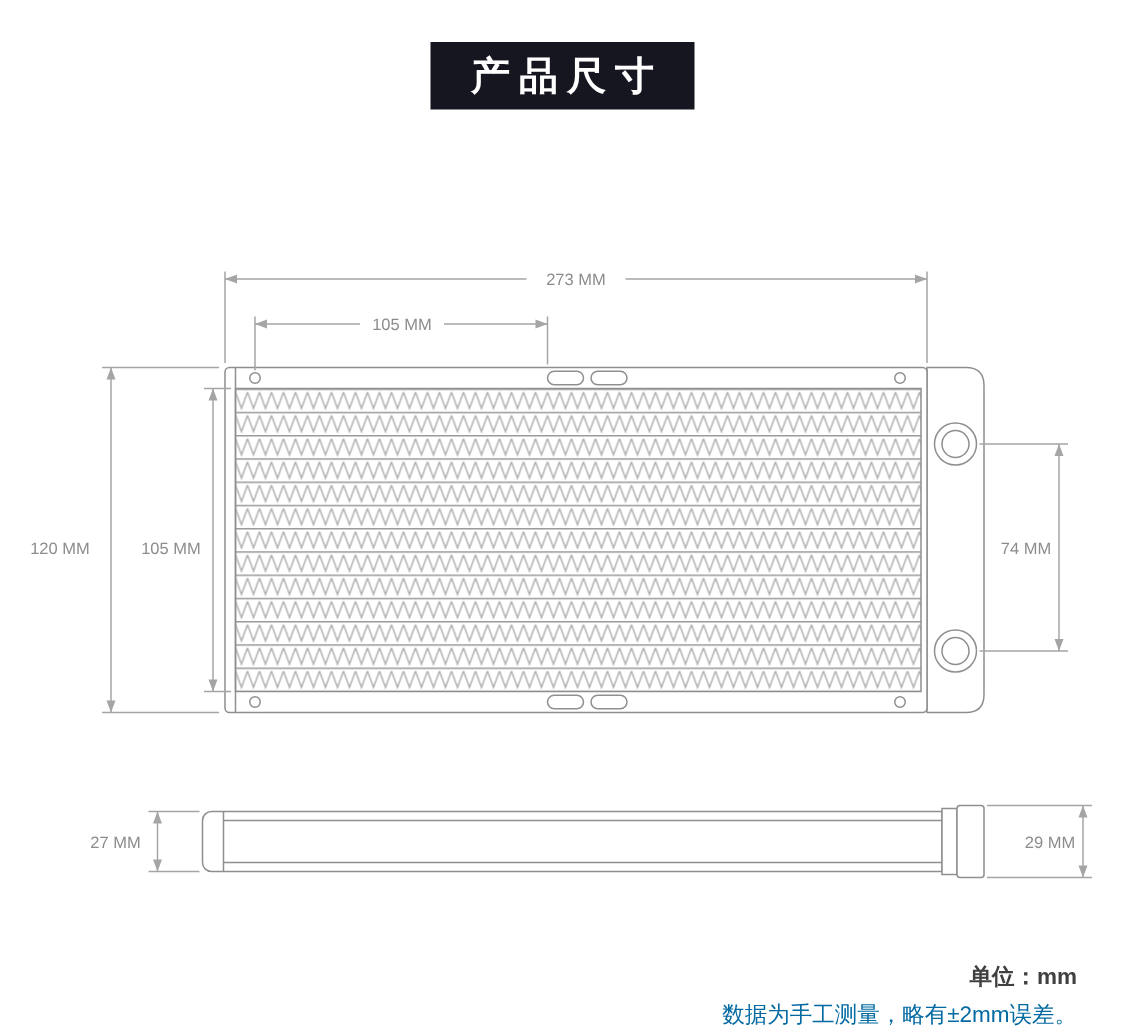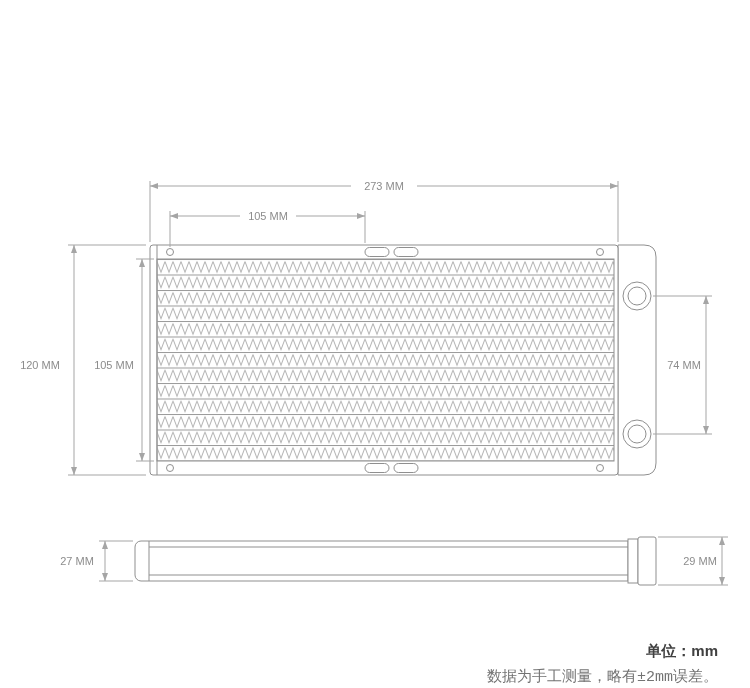--- a/index.html
+++ b/index.html
@@ -31,28 +31,31 @@
     font-family:"Liberation Sans", sans-serif;
     font-size:11px; fill:#8c8c8c; stroke:none;
   }
 
   .footer-unit {
     position:absolute; right:32px; top:642px;
     font-size:15px; font-weight:bold; color:#404040; text-align:right;
   }
   .footer-note {
     position:absolute; right:32px; top:667px;
-    font-size:15px; color:#737373; text-align:right;font-family:Liberation Mono, monospace;
+    font-size:15px; color:#0369a1; text-align:right;
   }
 </style>
 </head>
 <body>
 
 <div class="page">
 
+  <div class="title-box">
+    <span>产品尺寸</span>
+  </div>
 
   <svg class="diagram" width="750" height="688" viewBox="0 0 750 688">
     <defs>
       <pattern id="fins" x="157" y="259" width="8" height="15.5" patternUnits="userSpaceOnUse">
         <line class="tube-line" x1="0" y1="0.5" x2="8" y2="0.5"></line>
         <path class="fin-line" d="M0,2.5 L4,13.2 L8,2.5"></path>
       </pattern>
     </defs>
 
     <g class="outline">

